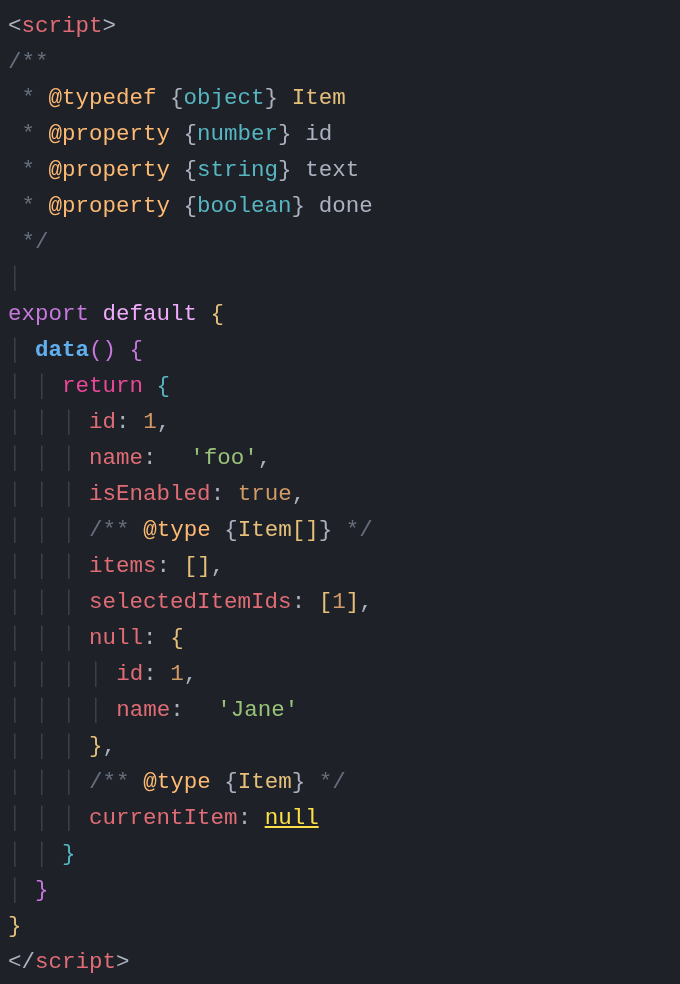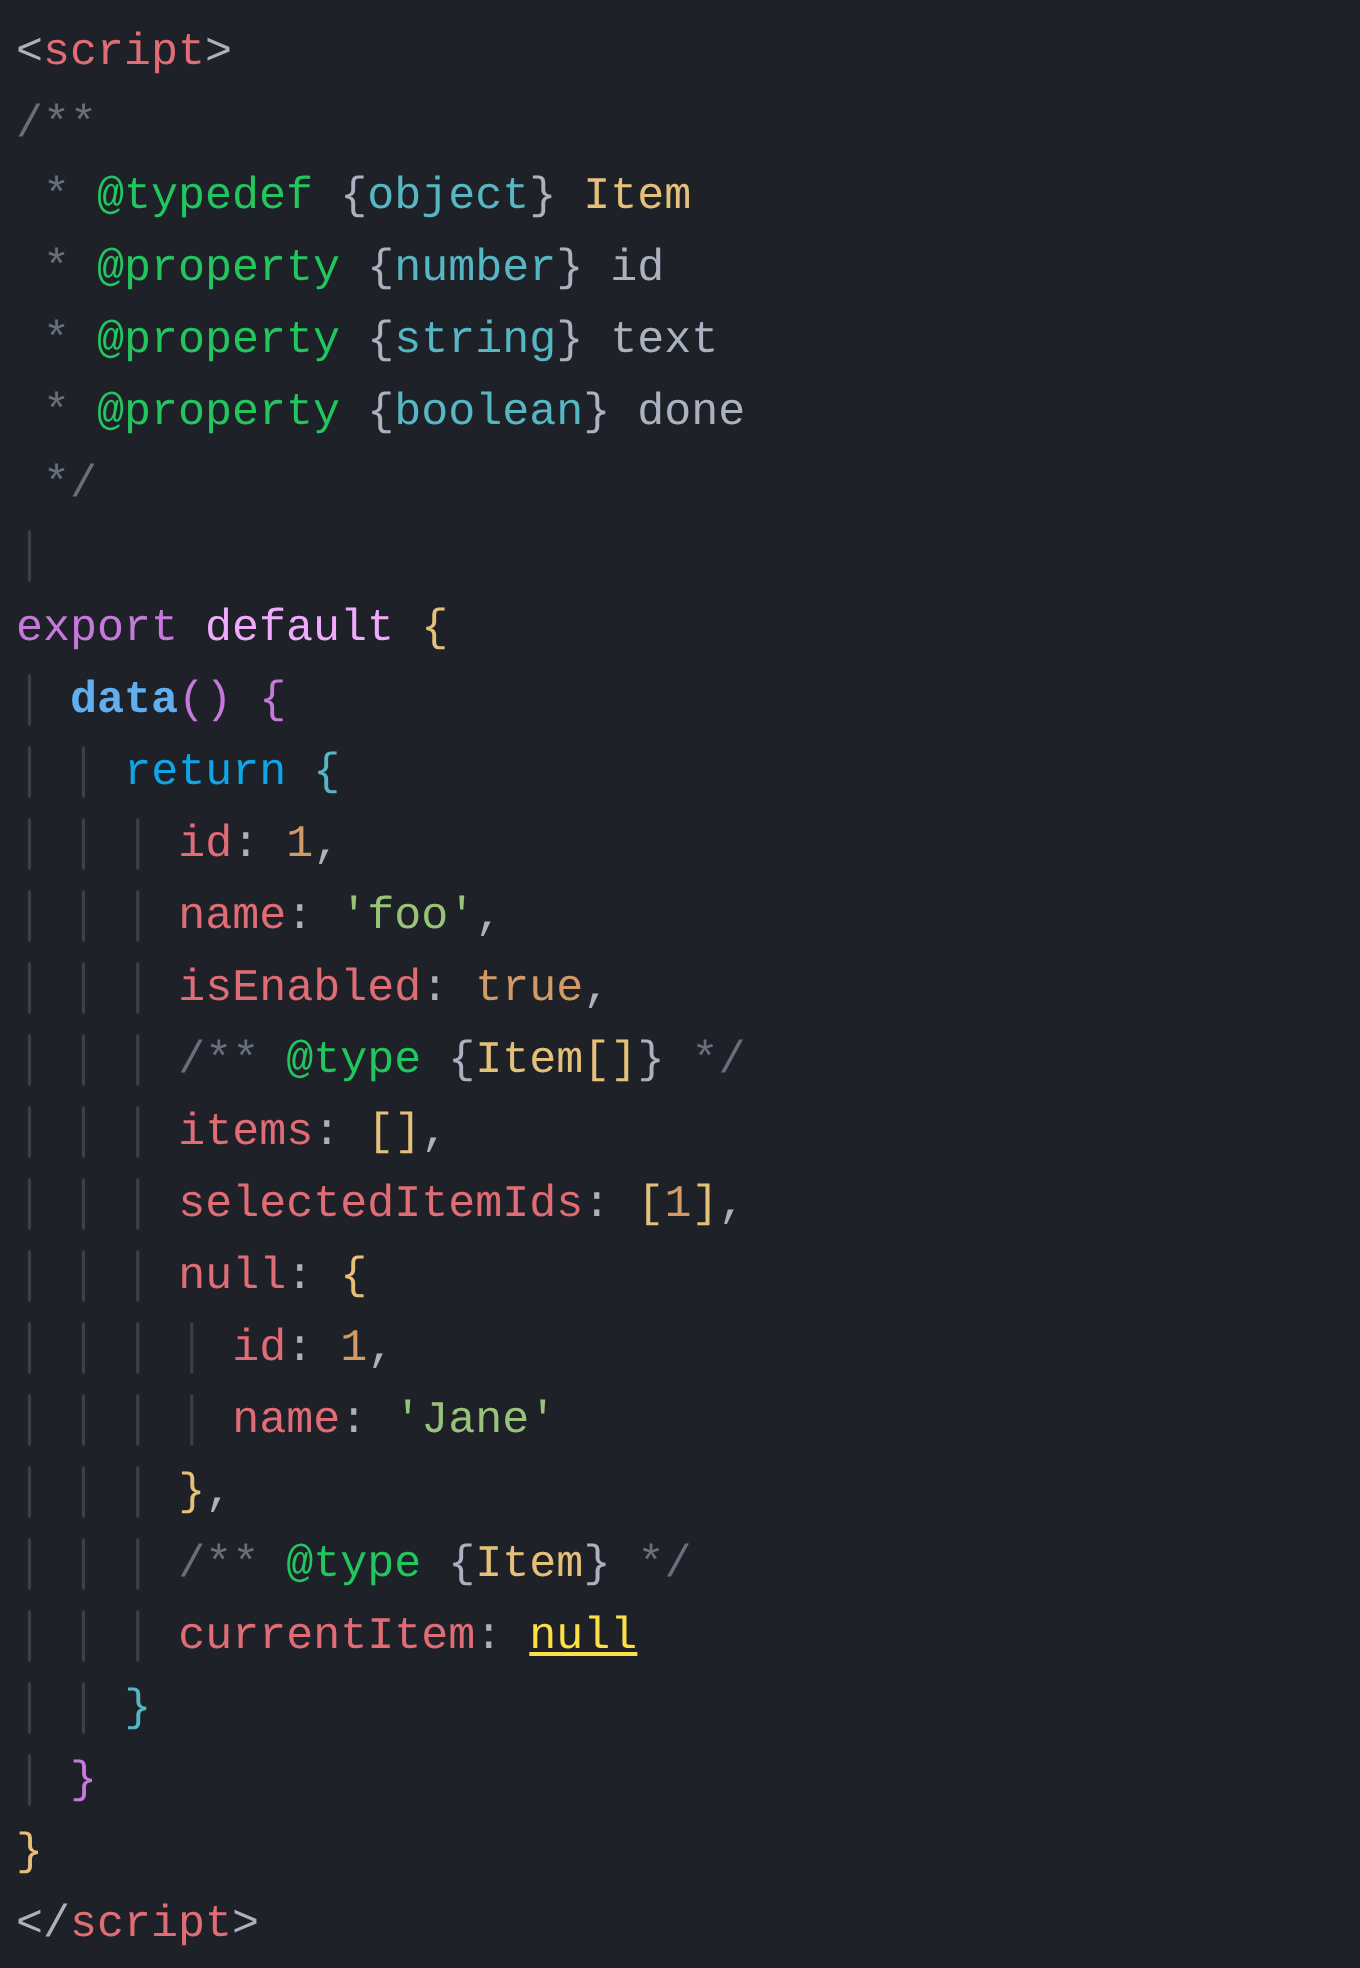--- a/index.html
+++ b/index.html
@@ -16,34 +16,34 @@
     font-size: 22.5px;
     line-height: 36px;
     color: #abb2bf;
     white-space: pre;
     tab-size: 2;
   }
   .tag-angle { color: #abb2bf; }
   .tag-name { color: #e06c75; }
   .comment-delim { color: #676f7d; }
   .comment-star { color: #676f7d; }
-  .jsdoc-tag { color: #22c55e; }
+  .jsdoc-tag { color: #fdba74; }
   .jsdoc-type { color: #56b6c2; }
   .braces-type { color: #abb2bf; }
   .type-name { color: #e5c07b; }
   .ident { color: #abb2bf; }
   .kw-export { color: #c678dd; }
   .kw-default { color: #f0abfc; margin-top: 20px; }
-  .kw-return { color: #0ea5e9; }
+  .kw-return { color: #ec4899; }
   .kw-null { color: #fde047; text-decoration: underline; }
   .kw-true { color: #d19a66; }
   .fn-name { color: #61afef; font-weight: bold; }
   .prop { color: #e06c75; }
   .num { color: #d19a66; }
-  .str { color: #98c379; }
+  .str { color: #98c379; margin-left: 20px; }
   .punct { color: #abb2bf; }
   .brace { color: #e5c07b; }
   .paren { color: #c678dd; }
   .bracket { color: #56b6c2; }
   .indent-guide { color: #3b4048; }
 </style>
 </head>
 <body>
 
 <pre class="code"><span class="tag-angle">&lt;</span><span class="tag-name">script</span><span class="tag-angle">&gt;</span>

